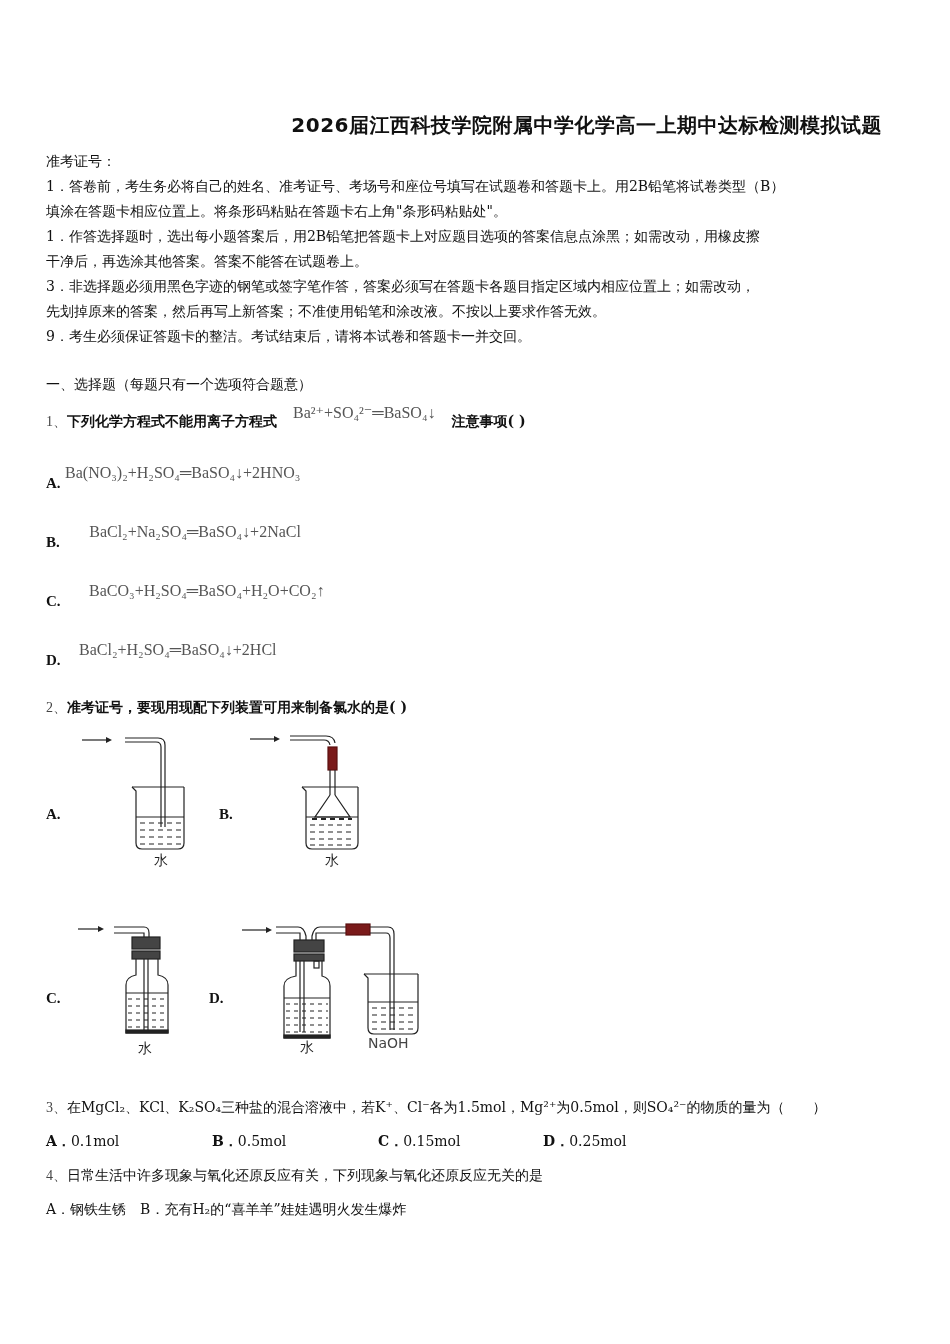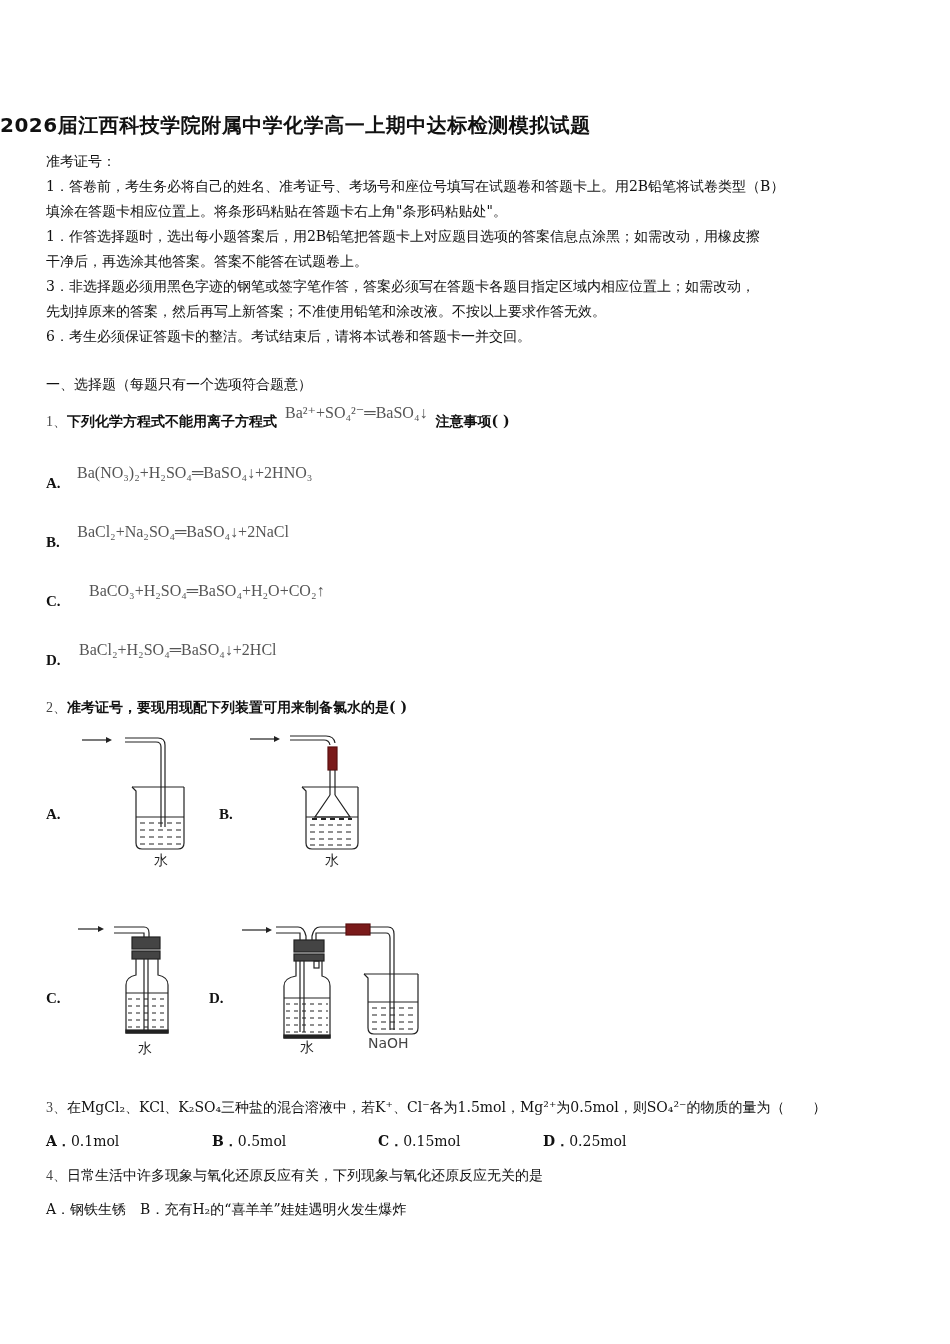--- a/index.html
+++ b/index.html
@@ -1,19 +1,19 @@
 <!DOCTYPE html>
 <html><head>
 <meta charset="utf-8">
 <style>
   html, body { margin: 0; padding: 0; background: #ffffff; }
   body { width: 950px; height: 1344px; position: relative; overflow: hidden;
          font-family: "DejaVu Serif", "Liberation Serif", serif; color: #111; }
   .abs { position: absolute; }
-  .title { left: 0; width: 882px; top: 112px; text-align: left;
+  .title { left: 0; width: 882px; top: 112px; text-align: right;
            font-family: "DejaVu Sans", "Liberation Sans", sans-serif;
            font-weight: bold; font-size: 20px; letter-spacing: 0.5px; }
   .line { left: 46px; font-size: 14px; line-height: 18px; white-space: nowrap; }
   .bold { font-weight: bold; }
   .chem { font-family: "Liberation Serif", "DejaVu Serif", serif; color: #555; font-size: 16px; }
   .opt-letter { font-family: "Liberation Serif", serif; font-weight: bold; font-size: 15px; }
   .qnum { font-family: "Liberation Serif", serif; color: #444; }
   svg text { font-family: "DejaVu Sans", "Liberation Sans", sans-serif; }
 </style>
 </head>
@@ -21,35 +21,35 @@
 
 <div class="abs title">2026届江西科技学院附属中学化学高一上期中达标检测模拟试题</div>
 
 <div class="abs line" style="top:152px">准考证号：</div>
 <div class="abs line" style="top:177px">1．答卷前，考生务必将自己的姓名、准考证号、考场号和座位号填写在试题卷和答题卡上。用2B铅笔将试卷类型（B）</div>
 <div class="abs line" style="top:202px">填涂在答题卡相应位置上。将条形码粘贴在答题卡右上角"条形码粘贴处"。</div>
 <div class="abs line" style="top:227px">1．作答选择题时，选出每小题答案后，用2B铅笔把答题卡上对应题目选项的答案信息点涂黑；如需改动，用橡皮擦</div>
 <div class="abs line" style="top:252px">干净后，再选涂其他答案。答案不能答在试题卷上。</div>
 <div class="abs line" style="top:277px">3．非选择题必须用黑色字迹的钢笔或签字笔作答，答案必须写在答题卡各题目指定区域内相应位置上；如需改动，</div>
 <div class="abs line" style="top:302px">先划掉原来的答案，然后再写上新答案；不准使用铅笔和涂改液。不按以上要求作答无效。</div>
-<div class="abs line" style="top:327px">6．考生必须保证答题卡的整洁。考试结束后，请将本试卷和答题卡一并交回。</div>
+<div class="abs line" style="top:327px">9．考生必须保证答题卡的整洁。考试结束后，请将本试卷和答题卡一并交回。</div>
 
 <div class="abs line" style="top:375px">一、选择题（每题只有一个选项符合题意）</div>
 
 <div class="abs line" style="top:412px">
-  <span class="qnum">1、</span><span class="bold">下列化学方程式不能用离子方程式</span><span class="chem" style="position:relative;top:-8px;margin:0 8px;">Ba²⁺+SO₄²⁻═BaSO₄↓</span><span class="bold">注意事项(    )</span>
+  <span class="qnum">1、</span><span class="bold">下列化学方程式不能用离子方程式</span><span class="chem" style="position:relative;top:-8px;margin:0 16px;">Ba²⁺+SO₄²⁻═BaSO₄↓</span><span class="bold">注意事项(    )</span>
 </div>
 
 <div class="abs line" style="top:474px">
   <span class="opt-letter">A.</span>
-  <span class="chem" style="position:relative;top:-10px;margin-left:12px;">Ba(NO₃)₂+H₂SO₄═BaSO₄↓+2HNO₃</span>
+  <span class="chem" style="position:relative;top:-10px;">Ba(NO₃)₂+H₂SO₄═BaSO₄↓+2HNO₃</span>
 </div>
 <div class="abs line" style="top:533px">
   <span class="opt-letter">B.</span>
-  <span class="chem" style="position:relative;top:-10px;margin-left:13px;">BaCl₂+Na₂SO₄═BaSO₄↓+2NaCl</span>
+  <span class="chem" style="position:relative;top:-10px;margin-left:25px;">BaCl₂+Na₂SO₄═BaSO₄↓+2NaCl</span>
 </div>
 <div class="abs line" style="top:592px">
   <span class="opt-letter">C.</span>
   <span class="chem" style="position:relative;top:-10px;margin-left:24px;">BaCO₃+H₂SO₄═BaSO₄+H₂O+CO₂↑</span>
 </div>
 <div class="abs line" style="top:651px">
   <span class="opt-letter">D.</span>
   <span class="chem" style="position:relative;top:-10px;margin-left:14px;">BaCl₂+H₂SO₄═BaSO₄↓+2HCl</span>
 </div>
 

